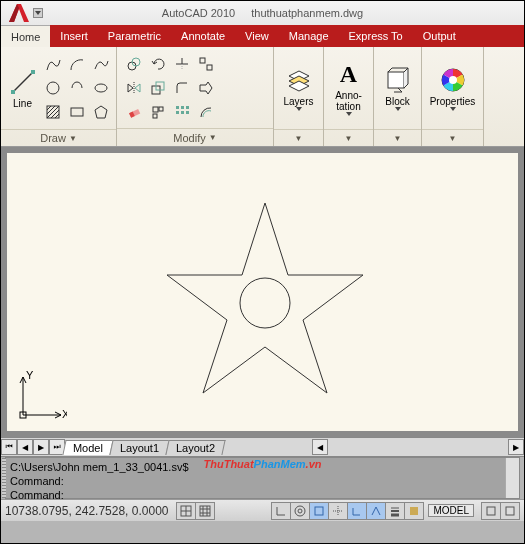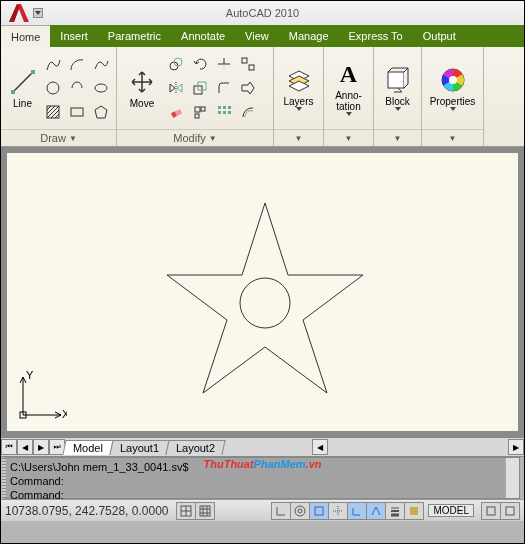--- a/index.html
+++ b/index.html
@@ -2,21 +2,21 @@
 <html><head>
 <meta charset="utf-8">
 <style>
 *{box-sizing:border-box;margin:0;padding:0;font-family:"Segoe UI",Tahoma,sans-serif;font-size:11px;}
 body{width:525px;height:544px;background:#b5b5b5;border:1px solid #000;overflow:hidden;position:relative;}
 .title-bar{height:24px;background:linear-gradient(#f4f4f4,#e8e8e8);display:flex;align-items:center;padding:0 4px;position:relative;}
 .app-logo{width:30px;height:22px;position:relative;}
 .app-logo svg{width:28px;height:22px;}
 .logo-drop{width:10px;height:10px;background:#d0d0d0;border:1px solid #888;display:flex;align-items:center;justify-content:center;margin-left:-2px;}
 .title-text{position:absolute;left:50%;transform:translateX(-50%);display:flex;gap:16px;color:#555;}
-.menu-bar{height:22px;background:#4d7c0f;display:flex;align-items:stretch;}
+.menu-bar{height:22px;background:#b91c1c;display:flex;align-items:stretch;}
 .menu-item{padding:0 10px;display:flex;align-items:center;color:#fff;cursor:pointer;}
 .menu-item.active{background:#f3f0e7;color:#333;border-top:1px solid #aaa;}
 .ribbon{height:100px;background:linear-gradient(#f6f3eb,#ede9dd);border-bottom:1px solid #999;display:flex;}
 .ribbon-panel{border-right:1px solid #bdb8a8;display:flex;flex-direction:column;}
 .panel-body{flex:1;display:flex;align-items:center;padding:2px 4px;}
 .panel-title{height:18px;text-align:center;font-size:10px;color:#5a5548;border-top:1px solid #d0cbb8;display:flex;align-items:center;justify-content:center;gap:3px;}
 .panel-title .drop{font-size:8px;}
 .big-btn{display:flex;flex-direction:column;align-items:center;justify-content:center;width:42px;height:78px;padding:2px;}
 .big-btn .ico{width:28px;height:28px;display:flex;align-items:center;justify-content:center;}
 .big-btn .lbl{font-size:10px;text-align:center;margin-top:2px;line-height:11px;}
@@ -58,20 +58,21 @@
     <svg viewBox="0 0 28 22">
         <path d="M4 20 L12 2 L16 2 L24 20 L19 20 L14 7 L9 20 Z" fill="#d4202a"></path>
         <path d="M4 20 L12 2 L14 6 L9 20 Z" fill="#9a1820"></path>
       </svg>
   </div>
   <div class="logo-drop">
       <span class="tri"></span>
     </div>
   <div class="title-text">
     <span>AutoCAD 2010</span>
+    <span>thuthuatphanmem.dwg</span>
   </div>
 </div>
 
 <div class="menu-bar">
   <div class="menu-item active">Home</div>
   <div class="menu-item">Insert</div>
   <div class="menu-item">Parametric</div>
   <div class="menu-item">Annotate</div>
   <div class="menu-item">View</div>
   <div class="menu-item">Manage</div>
@@ -143,28 +144,20 @@
       </div>
     </div>
     <div class="panel-title">
         <span>Draw</span>
         <span class="drop">▼</span>
       </div>
   </div>
 
   <div class="ribbon-panel" style="width:157px">
     <div class="panel-body">
-      <div class="big-btn">
-        <div class="ico">
-            <svg width="26" height="26">
-              <path d="M13 3 L13 23 M3 13 L23 13 M13 3 L10 6 M13 3 L16 6 M13 23 L10 20 M13 23 L16 20 M3 13 L6 10 M3 13 L6 16 M23 13 L20 10 M23 13 L20 16" stroke="#333" stroke-width="1.5" fill="none"></path>
-            </svg>
-          </div>
-        <div class="lbl">Move</div>
-      </div>
       <div class="tool-grid4">
         <div class="tool">
             <svg width="16" height="16">
               <circle cx="6" cy="10" r="4" stroke="#333" fill="none"></circle>
               <circle cx="10" cy="6" r="4" stroke="#6a9" fill="none"></circle>
             </svg>
           </div>
         <div class="tool">
             <svg width="16" height="16">
               <path d="M4 8 A5 5 0 1 1 8 13" stroke="#333" fill="none"></path>

